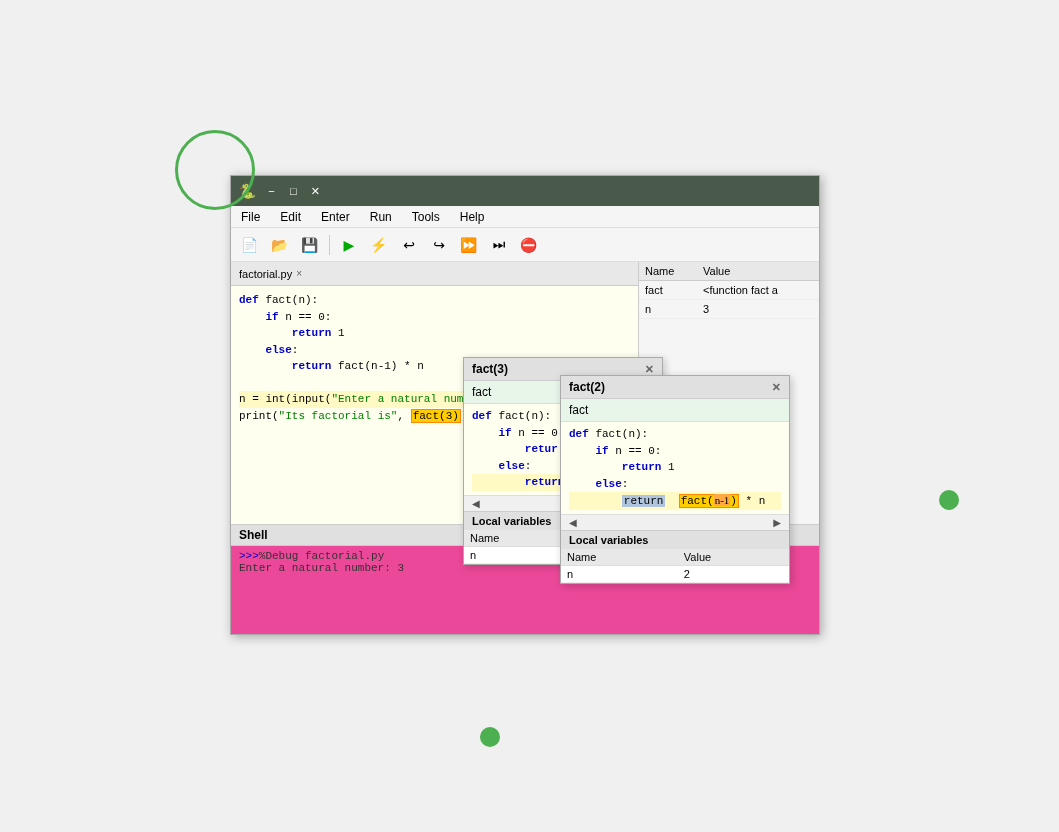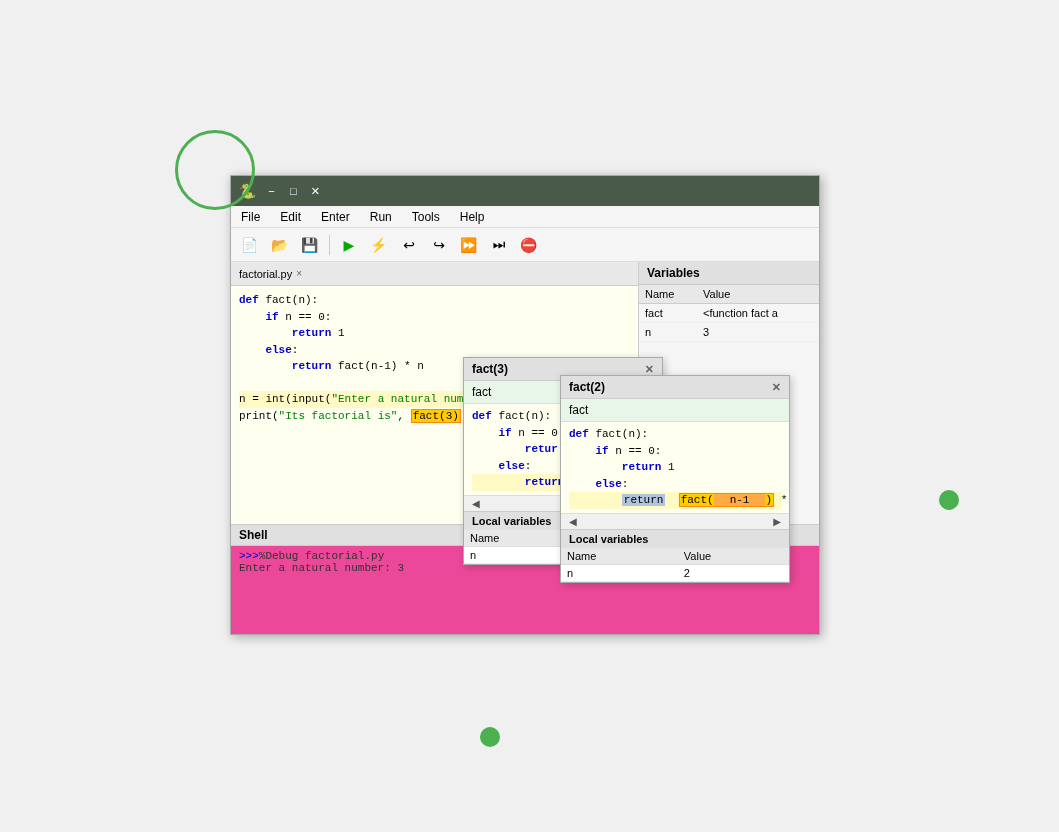--- a/index.html
+++ b/index.html
@@ -387,21 +387,20 @@
         <div class="code-line">        <span class="code-keyword">return</span> 1</div>
         <div class="code-line">    <span class="code-keyword">else</span>:</div>
         <div class="code-line">        <span class="code-keyword">return</span> fact(n-1) * n</div>
         <div class="code-line">&nbsp;</div>
         <div class="code-line highlight-line">n = int(input(<span class="code-string">"Enter a natural numbe</span></div>
         <div class="code-line">print(<span class="code-string">"Its factorial is"</span>, <span class="code-highlight-box">fact(3)</span>)</div>
       </div>
     </div>
 
     <div class="variables-panel">
-      <div class="panel-title">Variables</div>
       <table class="var-table">
         <thead>
           <tr>
             <th>Name</th>
             <th>Value</th>
           </tr>
         </thead>
         <tbody>
           <tr>
             <td>fact</td>
@@ -475,21 +474,21 @@
     <span class="popup-title-close">✕</span>
   </div>
   <div class="popup-func-label">
     <span>fact</span>
   </div>
   <div class="popup-code" style="position:relative;">
     <div class="code-line"><span class="code-keyword">def</span> fact(n):</div>
     <div class="code-line">    <span class="code-keyword">if</span> n == 0:</div>
     <div class="code-line">        <span class="code-keyword">return</span> 1</div>
     <div class="code-line">    <span class="code-keyword">else</span>:</div>
-    <div class="code-line highlight-line">        <span style="background:#b0c4de;padding:0 2px;">return</span>  <span class="code-highlight-box">fact(<span style="background:#ffaa44;padding:0 16px;">n-1</span>)</span> * n</div>
+    <div class="code-line highlight-line">        <span style="background:#b0c4de;padding:0 2px;">return</span>  <span class="code-highlight-box">fact(<span style="background:#ffaa44;padding:0 1px;font-family:Liberation Serif, serif;">n-1</span>)</span> * n</div>
   </div>
   <div class="popup-scrollbar">
     <span class="popup-nav-btn">◀</span>
     <span class="popup-nav-btn">▶</span>
   </div>
   <div class="popup-local-vars">
     <div class="popup-local-title">Local variables</div>
     <table class="popup-var-table">
       <thead>
         <tr>

